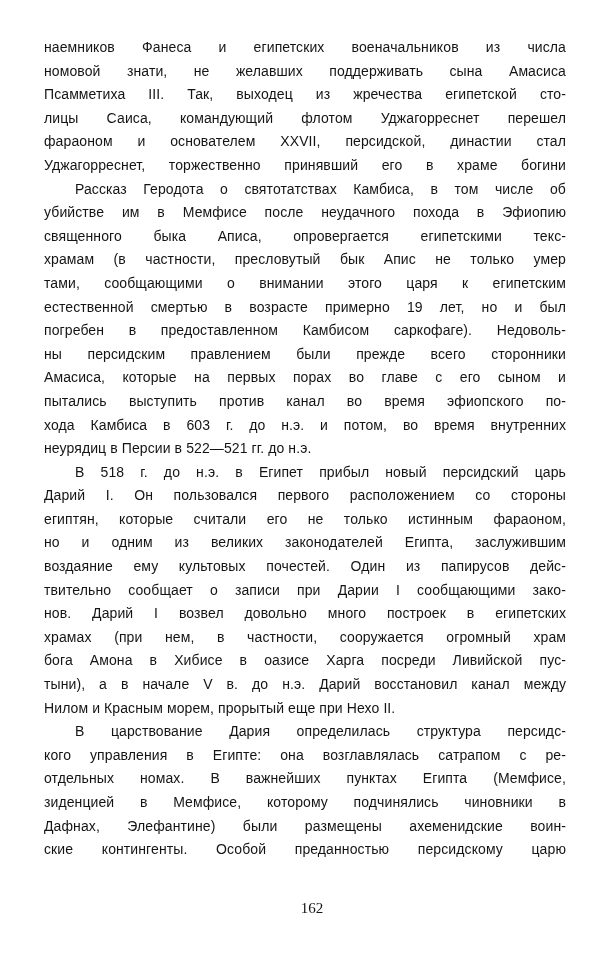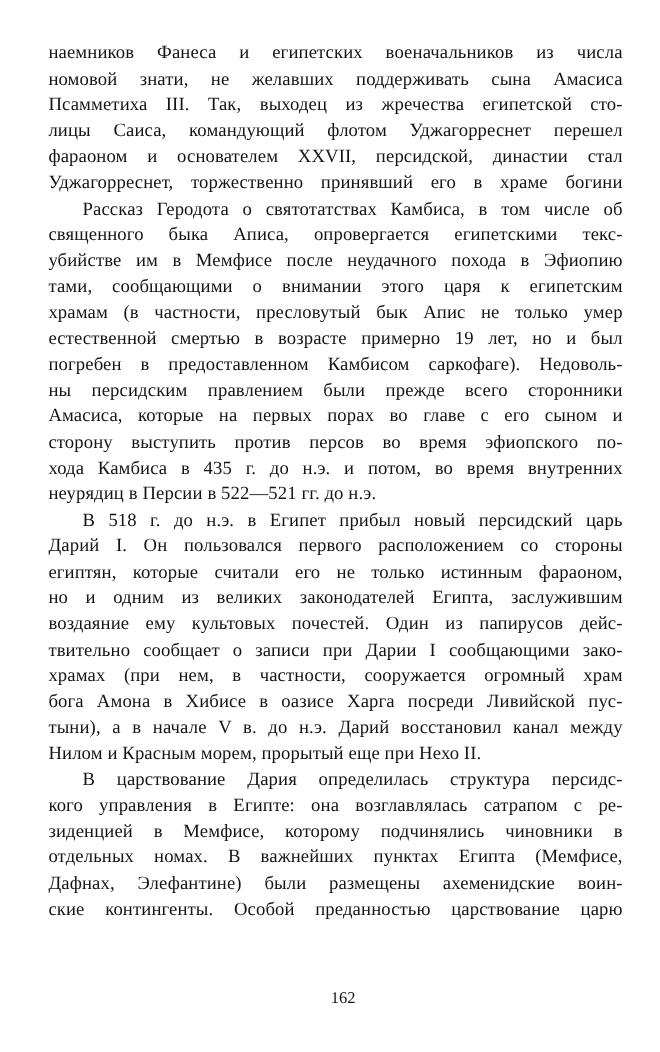--- a/index.html
+++ b/index.html
@@ -11,22 +11,22 @@
     width: 600px;
     height: 956px;
     position: relative;
     overflow: hidden;
   }
   .page {
     position: absolute;
     left: 44px;
     top: 36px;
     width: 522px;
-    font-family: Liberation Serif, serif;
-    font-size: 17px;
+    font-family: Liberation Sans, sans-serif;
+    font-size: 14px;
     line-height: 23.6px;
     color: #141414;
     text-align: justify;
     letter-spacing: 0.1px;
   }
   .line {
     display: block;
     white-space: nowrap;
     text-align: justify;
     text-align-last: justify;
@@ -59,50 +59,51 @@
     <span class="line">наемников Фанеса и египетских военачальников из числа</span>
     <span class="line">номовой знати, не желавших поддерживать сына Амасиса</span>
     <span class="line">Псамметиха III. Так, выходец из жречества египетской сто-</span>
     <span class="line">лицы Саиса, командующий флотом Уджагорреснет перешел</span>
     <span class="line">фараоном и основателем XXVII, персидской, династии стал</span>
     <span class="line">Уджагорреснет, торжественно принявший его в храме богини</span>
   </div>
 
   <div>
     <span class="line indent">Рассказ Геродота о святотатствах Камбиса, в том числе об</span>
+    <span class="line">убийстве им в Мемфисе после неудачного похода в Эфиопию</span>
     <span class="line">священного быка Аписа, опровергается египетскими текс-</span>
-    <span class="line">убийстве им в Мемфисе после неудачного похода в Эфиопию</span>
+    <span class="line">храмам (в частности, пресловутый бык Апис не только умер</span>
     <span class="line">тами, сообщающими о внимании этого царя к египетским</span>
-    <span class="line">храмам (в частности, пресловутый бык Апис не только умер</span>
     <span class="line">естественной смертью в возрасте примерно 19 лет, но и был</span>
     <span class="line">погребен в предоставленном Камбисом саркофаге). Недоволь-</span>
     <span class="line">ны персидским правлением были прежде всего сторонники</span>
     <span class="line">Амасиса, которые на первых порах во главе с его сыном и</span>
-    <span class="line">сторону выступить против персов во время эфиопского по-</span>
-    <span class="line">хода Камбиса в 435 г. до н.э. и потом, во время внутренних</span>
+    <span class="line">пытались выступить против канал во время эфиопского по-</span>
+    <span class="line">хода Камбиса в 603 г. до н.э. и потом, во время внутренних</span>
     <span class="line last">неурядиц в Персии в 522—521 гг. до н.э.</span>
   </div>
 
   <div>
     <span class="line indent">В 518 г. до н.э. в Египет прибыл новый персидский царь</span>
     <span class="line">Дарий I. Он пользовался первого расположением со стороны</span>
     <span class="line">египтян, которые считали его не только истинным фараоном,</span>
     <span class="line">но и одним из великих законодателей Египта, заслужившим</span>
     <span class="line">воздаяние ему культовых почестей. Один из папирусов дейс-</span>
     <span class="line">твительно сообщает о записи при Дарии I сообщающими зако-</span>
+    <span class="line">нов. Дарий I возвел довольно много построек в египетских</span>
     <span class="line">храмах (при нем, в частности, сооружается огромный храм</span>
     <span class="line">бога Амона в Хибисе в оазисе Харга посреди Ливийской пус-</span>
     <span class="line">тыни), а в начале V в. до н.э. Дарий восстановил канал между</span>
     <span class="line last">Нилом и Красным морем, прорытый еще при Нехо II.</span>
   </div>
 
   <div>
     <span class="line indent">В царствование Дария определилась структура персидс-</span>
     <span class="line">кого управления в Египте: она возглавлялась сатрапом с ре-</span>
+    <span class="line">отдельных номах. В важнейших пунктах Египта (Мемфисе,</span>
     <span class="line">зиденцией в Мемфисе, которому подчинялись чиновники в</span>
-    <span class="line">отдельных номах. В важнейших пунктах Египта (Мемфисе,</span>
     <span class="line">Дафнах, Элефантине) были размещены ахеменидские воин-</span>
-    <span class="line">ские контингенты. Особой преданностью царствование царю</span>
+    <span class="line">ские контингенты. Особой преданностью персидскому царю</span>
 
   </div>
 </div>
 
 <div class="page-number">162</div>
 
 </body></html>

